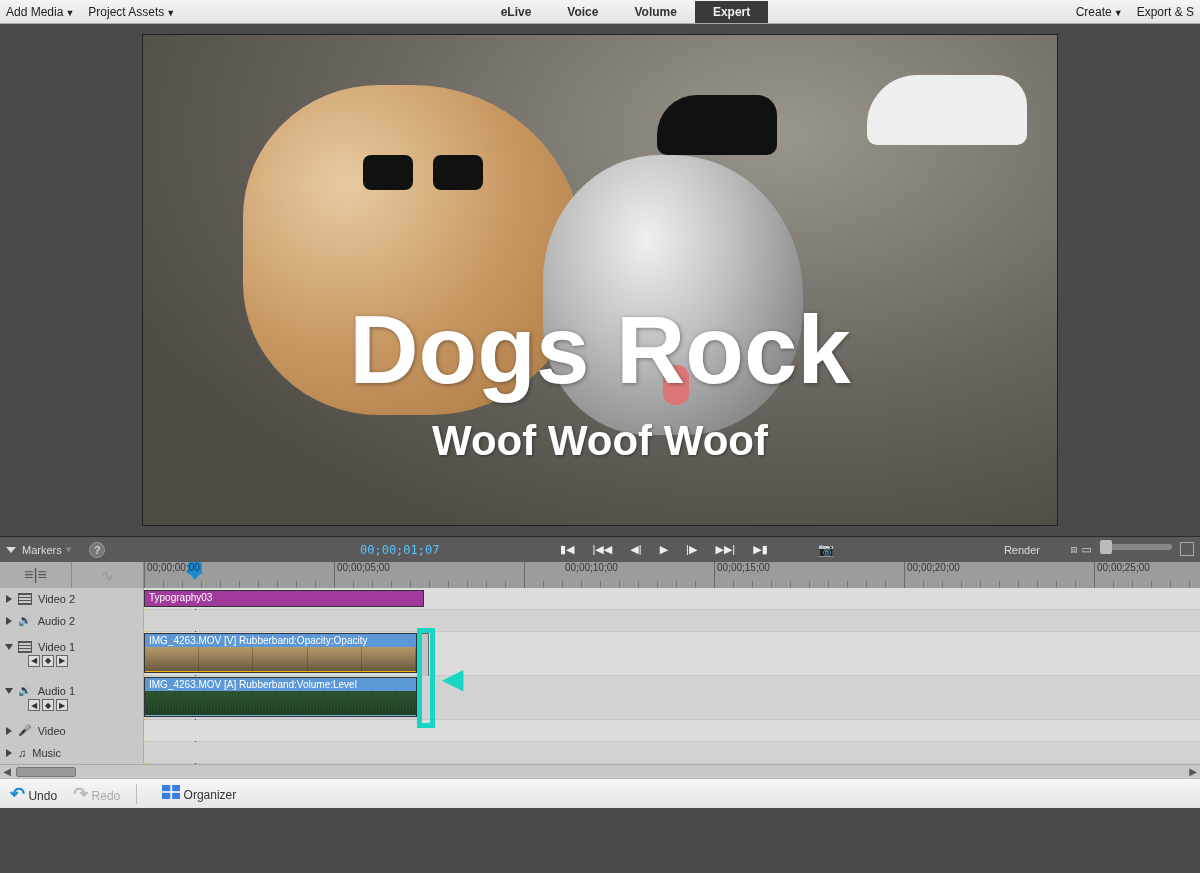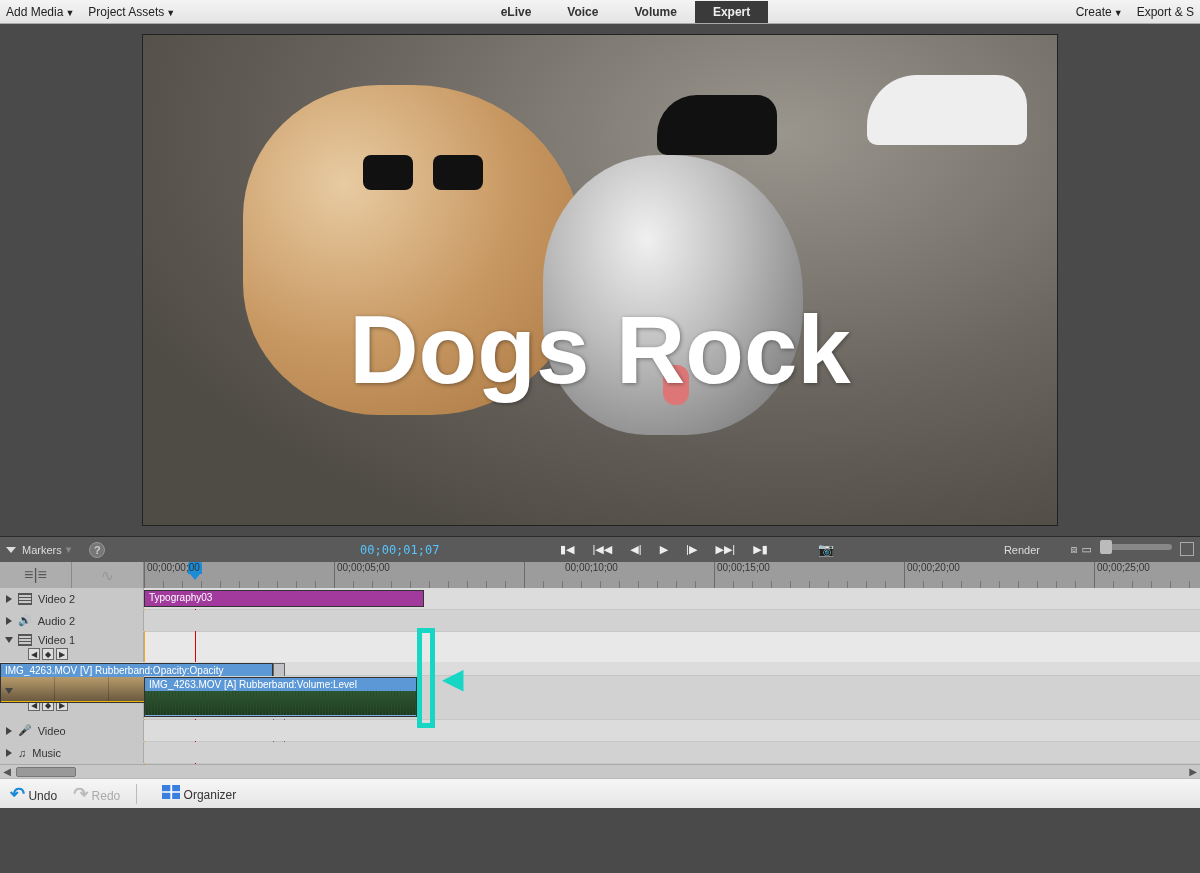--- a/index.html
+++ b/index.html
@@ -135,20 +135,21 @@
     <div class="shoe2"></div>
     <div class="dog1">
         <div class="body"></div>
         <div class="glasses"></div>
       </div>
     <div class="dog2">
         <div class="body"></div>
         <div class="tongue"></div>
       </div>
     <div class="title-text">Dogs Rock</div>
+    <div class="subtitle-text">Woof Woof Woof</div>
   </div>
 </div>
 
 <div class="control-bar">
   <span class="disclose"></span>
   <span>Markers</span>
   <span class="markers-sep">▾</span>
   <span style="width:6px;"></span>
   <span class="help-icon">?</span>
   <span class="timecode">00;00;01;07</span>
@@ -260,21 +261,21 @@
     <div class="track-head">
       <div class="hline">
           <span class="tri"></span>
           <span class="icon-speaker"></span>
           <span>Audio 2</span>
         </div>
     </div>
     <div class="track-lane alt"></div>
   </div>
 
-  <div class="track-row" style="height:44px;flex-direction:column;">
+  <div class="track-row" style="height:44px;">
     <div class="track-head">
       <div class="hline">
           <span class="tri open"></span>
           <span class="icon-strip"></span>
           <span>Video 1</span>
         </div>
       <div class="keynav">
           <span>◀</span>
           <span>◆</span>
           <span>▶</span>

